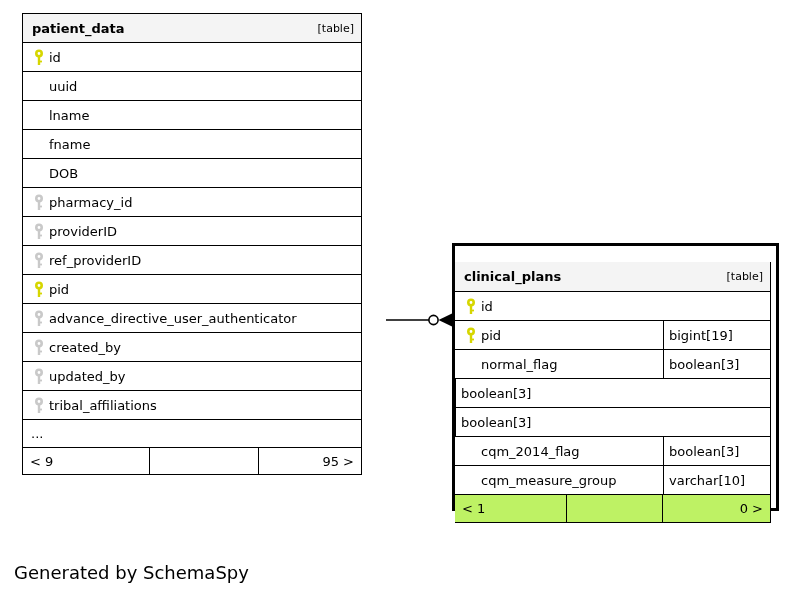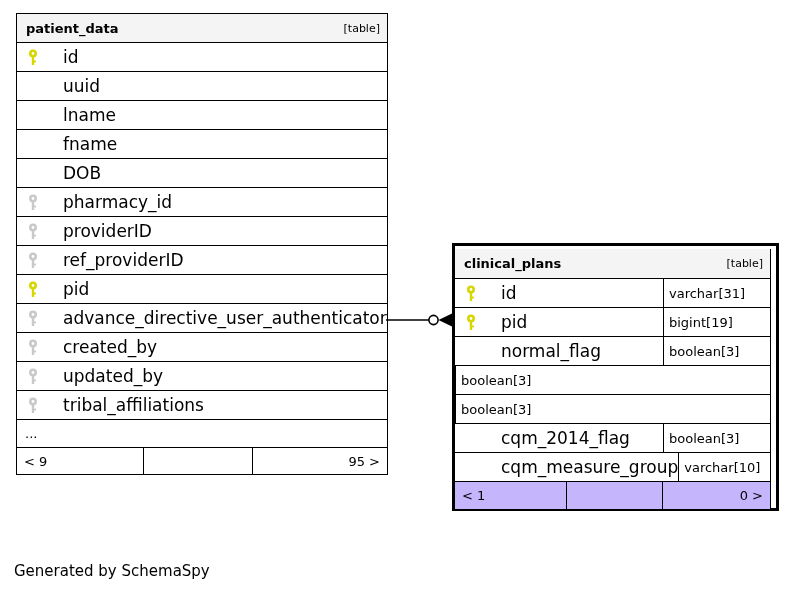--- a/index.html
+++ b/index.html
@@ -11,63 +11,63 @@
   .etable { position:absolute; background:#fff; border:1px solid #000; }
   .ehead  { display:flex; align-items:center; justify-content:space-between;
             background:#f4f4f4; border-bottom:1px solid #000;
             padding:0 7px 0 9px; height:29px; }
   .ehead .tname { font-weight:bold; font-size:13px; }
   .ehead .ttag  { font-size:11px; }
   .erow   { display:flex; align-items:center; height:29px;
             border-bottom:1px solid #000; background:#fff; }
   .erow:last-of-type { border-bottom:none; }
   .keycell { width:16px; margin-left:8px; display:flex; align-items:center; justify-content:center; }
-  .fname  { font-size:17px; padding-left:2px; white-space:nowrap;margin-left:20px; }
+  .fname  { font-size:13px; padding-left:2px; white-space:nowrap; }
   .ftype  { font-size:13px; padding-left:5px; white-space:nowrap; }
   .typecol { width:107px; align-self:stretch; display:flex; align-items:center;
              border-left:1px solid #000; }
   .namecol { flex:1; display:flex; align-items:center; height:100%; }
 
   .ellipsisrow { display:flex; align-items:center; height:28px;
                  border-bottom:1px solid #000; font-size:13px; padding-left:8px; }
 
   .tfoot { display:flex; height:26px; }
   .fcell { display:flex; align-items:center; font-size:13px; height:100%; }
   .fcell.c1 { padding-left:7px; }
   .fcell.c2 { border-left:1px solid #000; }
   .fcell.c3 { border-left:1px solid #000; justify-content:flex-end; padding-right:7px; }
 
   
-  #tbl-patient { left:16px; top:13px; width:372px; }
+  #tbl-patient { left:22px; top:13px; width:340px; }
   #tbl-patient .fcell.c1 { width:126px; }
   #tbl-patient .fcell.c2 { width:109px; }
   #tbl-patient .fcell.c3 { flex:1;text-align:right; }
 
   
   #frame-clinical { position:absolute; left:452px; top:243px; width:327px; height:268px;
                     border:3px solid #000; background:#fff; }
-  #tbl-clinical { position:absolute; left:0; top:3px; width:316px;
-                  border:1px solid #000; background:#c4b5fd; }
+  #tbl-clinical { position:absolute; left:0; top:16px; width:316px;
+                  border:1px solid #000; background:#bef264; }
   #tbl-clinical .ehead { height:30px; }
   #tbl-clinical .tfoot { height:27px; }
   #tbl-clinical .fcell.c1 { width:111px; }
   #tbl-clinical .fcell.c2 { width:96px; }
   #tbl-clinical .fcell.c3 { flex:1; }
 
   
   .key-icon svg { display:block; }
   .key-primary { color:#d6d600; }
   .key-index   { color:#c9c9c9; }
   .key-none    { visibility:hidden; }
 
   
   #connector { position:absolute; left:386px; top:306px; }
 
   
-  #gen-note { position:absolute; left:14px; top:562px; font-size:15px; }
+  #gen-note { position:absolute; left:14px; top:562px; font-size:18px; }
 </style>
 </head>
 <body>
 
 <div class="canvas">
 
   <div class="etable" id="tbl-patient">
     <div class="ehead">
       <span class="tname">patient_data</span>
       <span class="ttag">[table]</span>
@@ -230,23 +230,20 @@
         <span class="namecol">
           <span class="keycell key-icon key-primary">
               <svg width="10" height="17" viewBox="0 0 10 17">
                 <circle cx="5" cy="4.5" r="2.7" fill="none" stroke="currentColor" stroke-width="2.6"></circle>
                 <line x1="5" y1="7" x2="5" y2="16" stroke="currentColor" stroke-width="2.4"></line>
                 <line x1="5" y1="12.5" x2="8" y2="12.5" stroke="currentColor" stroke-width="1.8"></line>
               </svg>
             </span>
           <span class="fname">id</span>
         </span>
-        <span class="typecol">
-          <span class="ftype">varchar[31]</span>
-        </span>
       </div>
       <div class="erow">
         <span class="namecol">
           <span class="keycell key-icon key-primary">
               <svg width="10" height="17" viewBox="0 0 10 17">
                 <circle cx="5" cy="4.5" r="2.7" fill="none" stroke="currentColor" stroke-width="2.6"></circle>
                 <line x1="5" y1="7" x2="5" y2="16" stroke="currentColor" stroke-width="2.4"></line>
                 <line x1="5" y1="12.5" x2="8" y2="12.5" stroke="currentColor" stroke-width="1.8"></line>
               </svg>
             </span>

